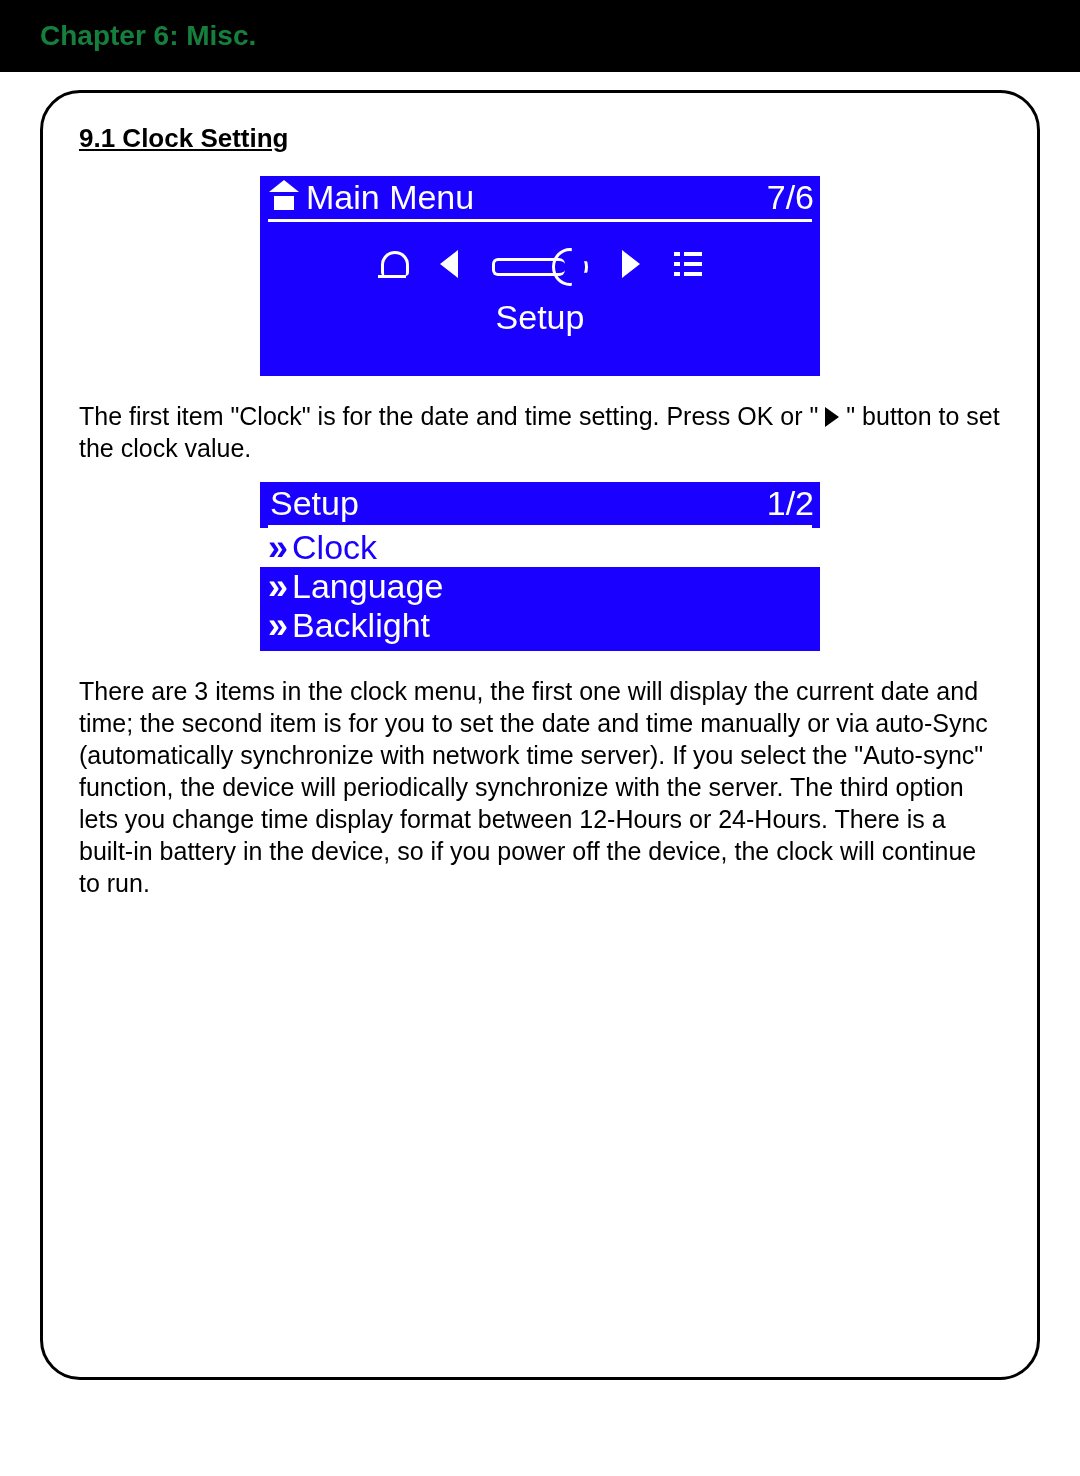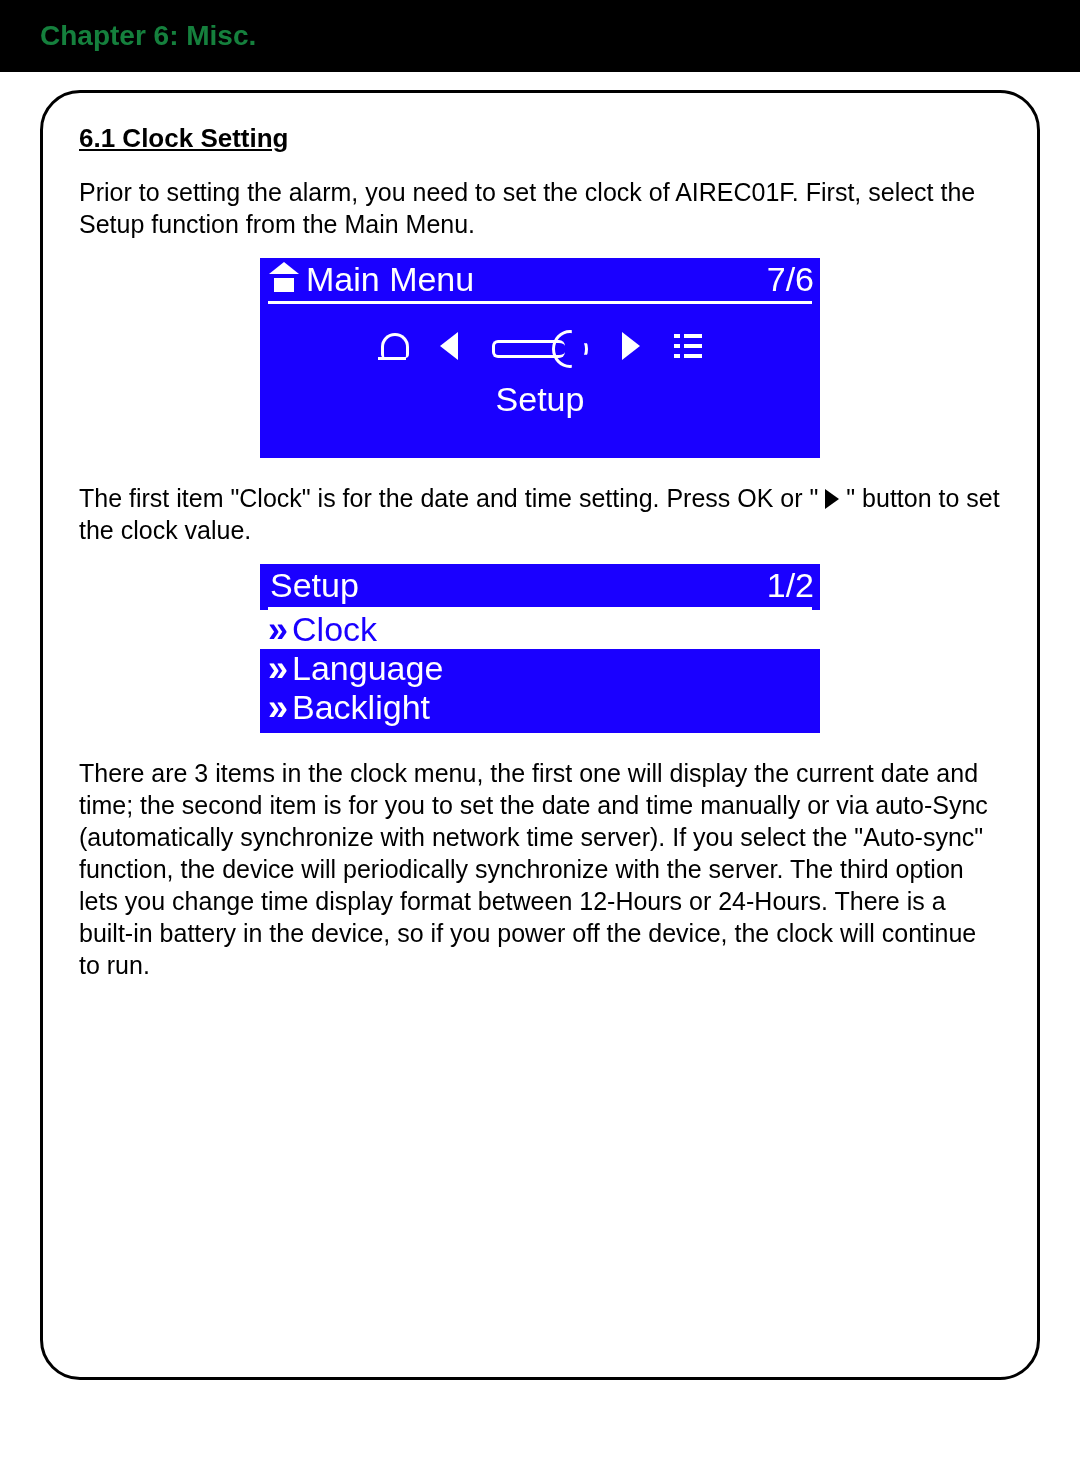--- a/index.html
+++ b/index.html
@@ -188,23 +188,22 @@
 </head>
 <body>
 
 <div class="header">
   <span>Chapter 6: Misc.</span>
 </div>
 
 <div class="page-body">
   <div class="panel">
 
-    <div class="section-heading">6.1 Clock Setting</div>
-
-    <p class="para">Prior to setting the alarm, you need to set the clock of AIREC01F. First, select the Setup function from the Main Menu.</p>
+    <div class="section-heading">9.1 Clock Setting</div>
+
 
     <div class="screen screen1">
       <div class="titlebar">
         <span class="left">
           <span class="home-icon"></span>
           <span>Main Menu</span>
         </span>
         <span>7/6</span>
       </div>
       <div class="hr"></div>

